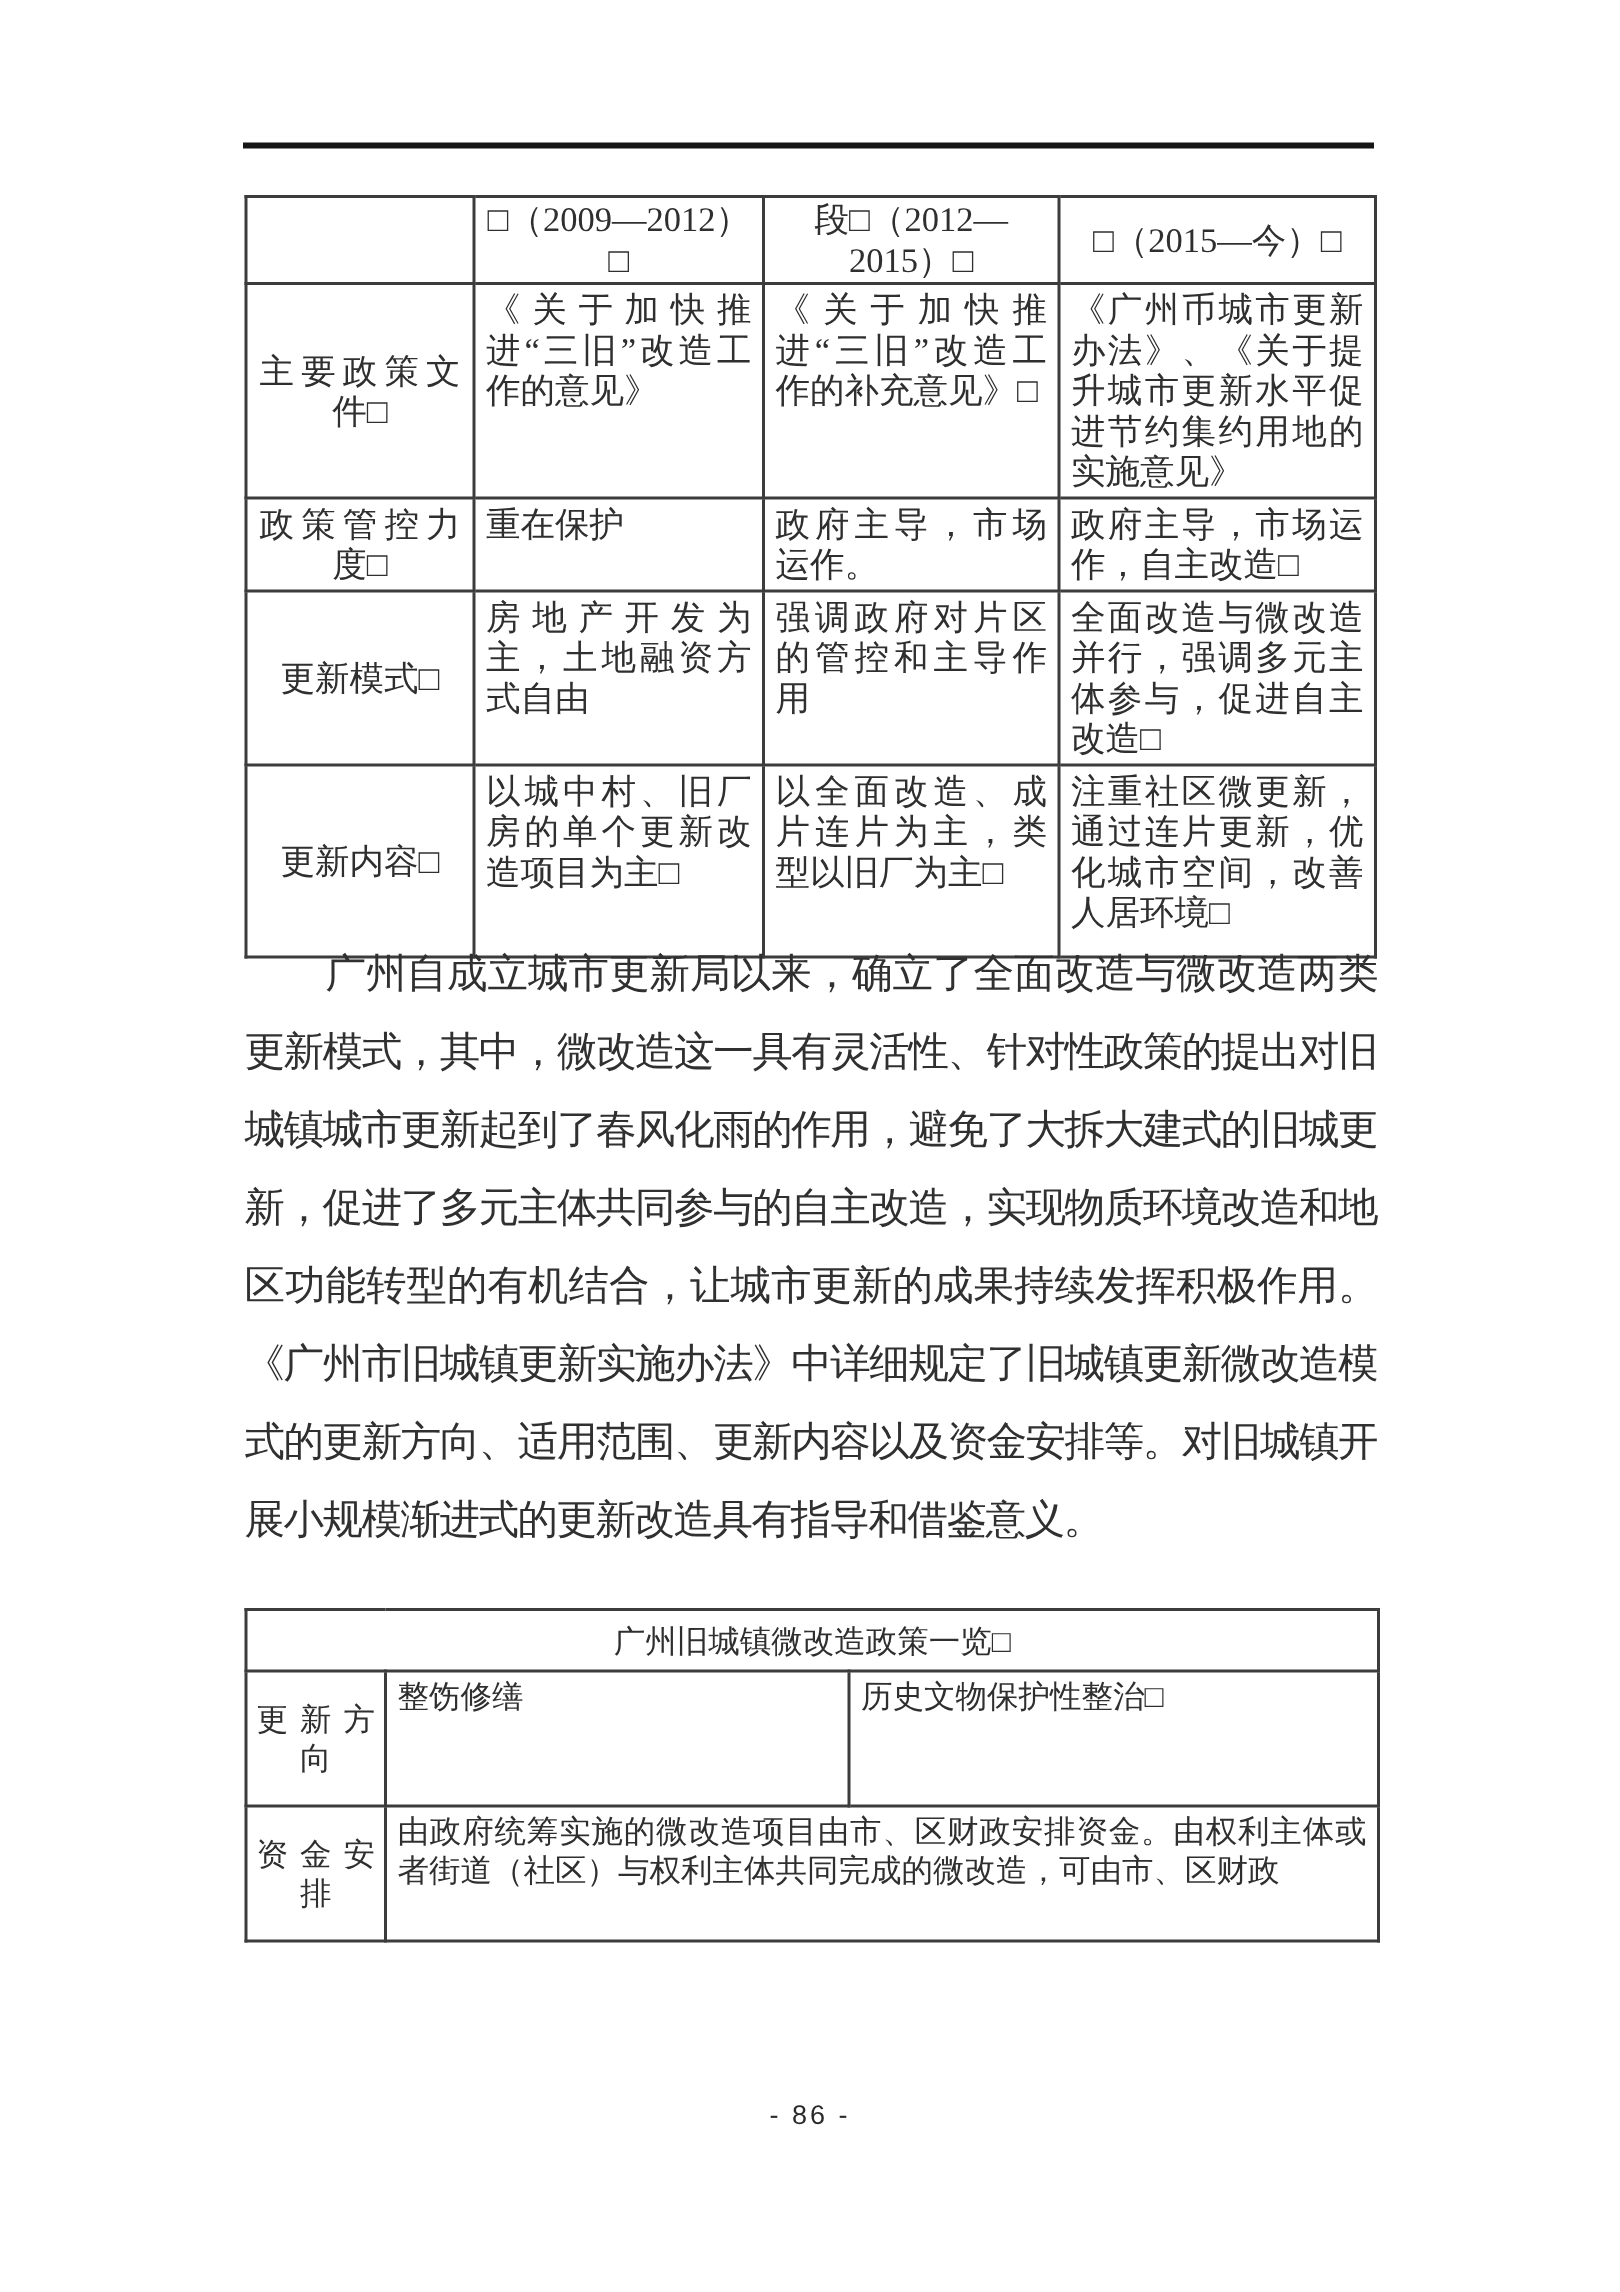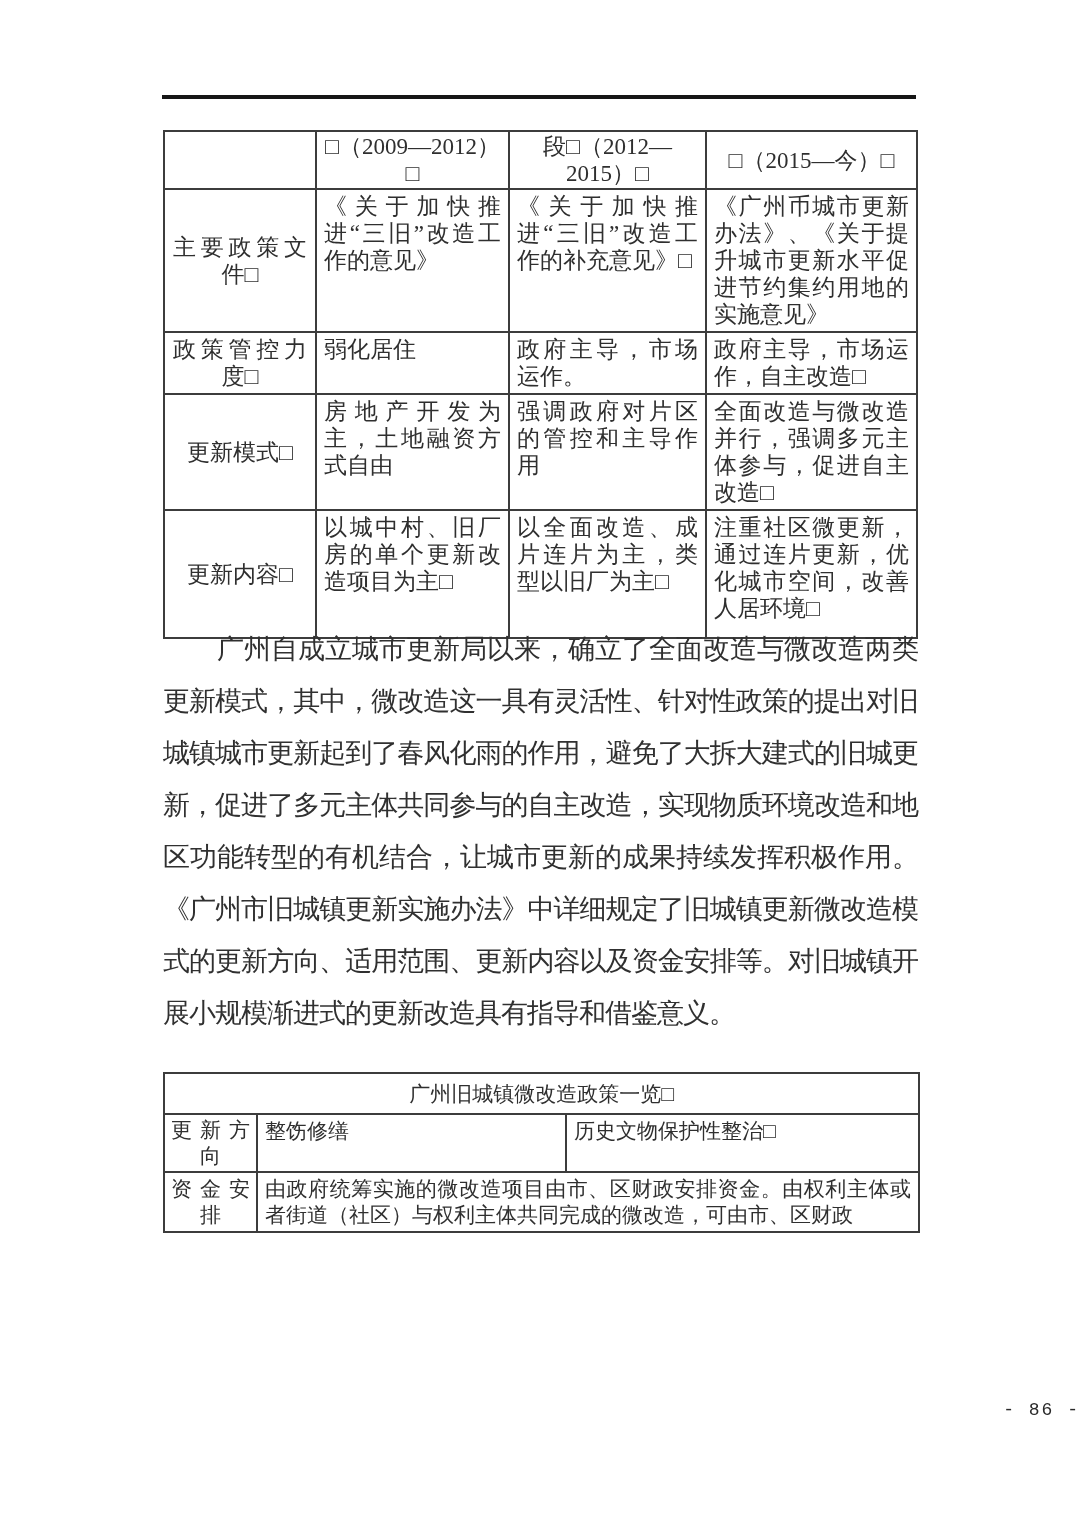--- a/index.html
+++ b/index.html
@@ -94,32 +94,32 @@
   .t2 tr.r-dir  { height: 58px; }
   .t2 tr.r-scope{ height: 58px; }
   .t2 tr.r-cont { height: 78px; }
   .t2 tr.r-fund { height: 56px; }
   .t2 td.title-cell,
   .t2 td.subtitle-cell {
     text-align: center;
     vertical-align: middle;
     padding: 1px 4px;
   }
-  .t2 td.lbl { padding: 2px 6px; margin-top: 37px; }
+  .t2 td.lbl { padding: 18px 6px; margin-top: 37px; }
   
   .pageno {
     position: absolute;
     left: 0;
     top: 1400px;
     width: 1080px;
-    text-align: right;
+    text-align: center;
     font-size: 18px;
     letter-spacing: 2px;
     color: #2a2a2a;
-    font-family: Liberation Mono, monospace;
+    font-family: Liberation Sans, sans-serif;
   }
 </style>
 </head>
 <body>
 
 <div class="page">
 
   <div class="top-rule"></div>
 
   <table class="t1">
@@ -137,21 +137,21 @@
       <td class="hdr">□（2015—今）□</td>
     </tr>
     <tr class="r-docs">
       <td class="lbl">主要政策文件□</td>
       <td class="cell">《关于加快推进“三旧”改造工作的意见》</td>
       <td class="cell">《关于加快推进“三旧”改造工作的补充意见》□</td>
       <td class="cell">《广州币城市更新办法》、《关于提升城市更新水平促进节约集约用地的实施意见》</td>
     </tr>
     <tr class="r-ctrl">
       <td class="lbl">政策管控力度□</td>
-      <td class="cell">弱化居住</td>
+      <td class="cell">重在保护</td>
       <td class="cell">政府主导，市场运作。</td>
       <td class="cell">政府主导，市场运作，自主改造□</td>
     </tr>
     <tr class="r-mode">
       <td class="lbl">更新模式□</td>
       <td class="cell">房地产开发为主，土地融资方式自由</td>
       <td class="cell">强调政府对片区的管控和主导作用</td>
       <td class="cell">全面改造与微改造并行，强调多元主体参与，促进自主改造□</td>
     </tr>
     <tr class="r-cont">

